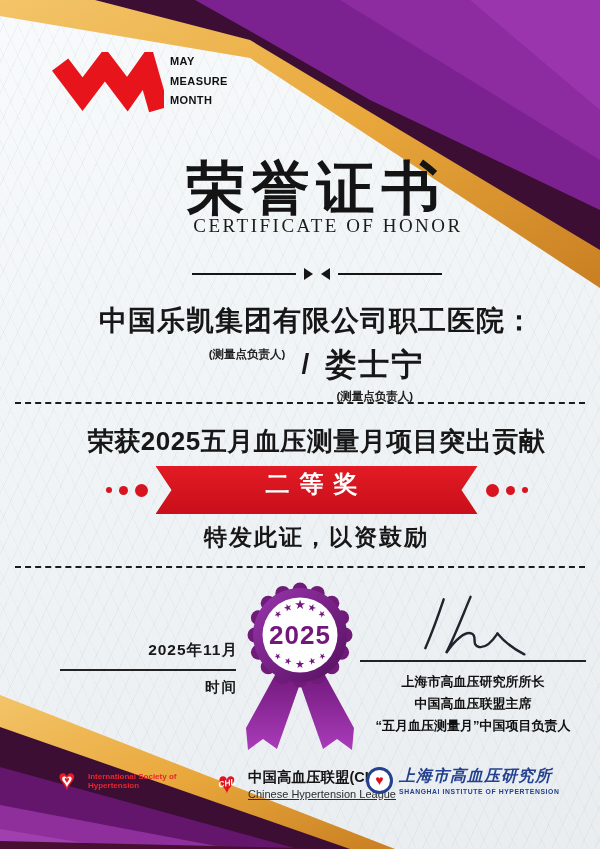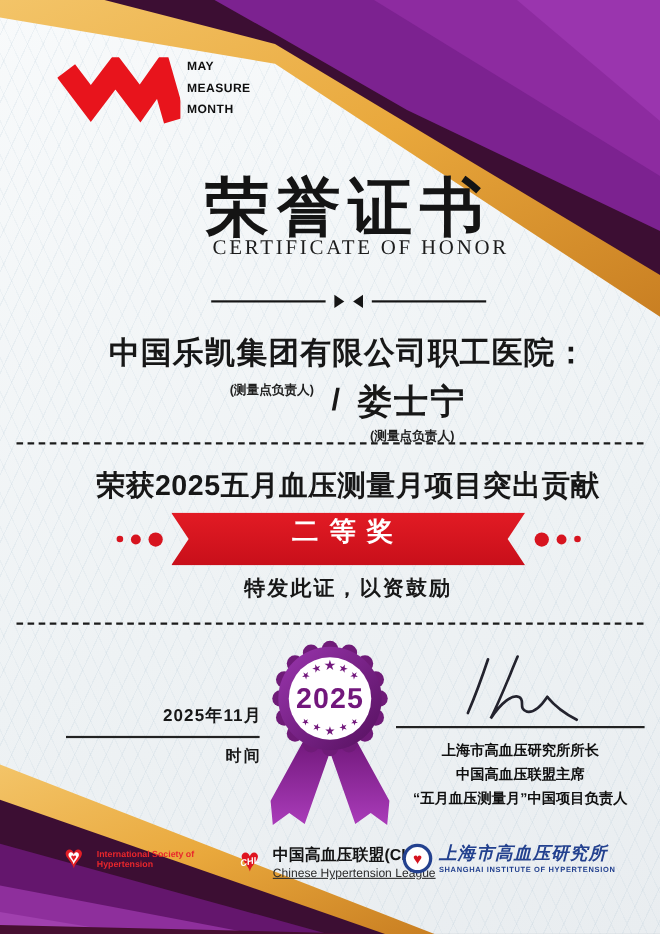--- a/index.html
+++ b/index.html
@@ -42,21 +42,21 @@
 
   .ribbon-row{top:466px;display:flex;justify-content:center;align-items:center;gap:8px;}
   .dots{display:flex;align-items:center;gap:7px;}
   .dot{border-radius:50%;background:#d7141f;}
   .d1{width:6px;height:6px;} .d2{width:9px;height:9px;} .d3{width:13px;height:13px;}
   .ribbon{
     width:322px;height:48px;line-height:36px;background:linear-gradient(#e21b24,#c80f1a);
     color:#fff;font-size:24px;font-weight:800;letter-spacing:10px;text-align:center;
     clip-path:polygon(0 0,100% 0,calc(100% - 16px) 50%,100% 100%,0 100%,16px 50%);
   }
-  .closing{top:522px;font-size:19px;font-weight:800;letter-spacing:2px;}
+  .closing{top:522px;font-size:23px;font-weight:800;letter-spacing:2px;}
 
   .badge{position:absolute;left:220px;top:580px;}
 
   .date-block{position:absolute;left:58px;top:640px;width:180px;text-align:right;}
   .date-value{font-size:15.5px;font-weight:800;letter-spacing:1px;}
   .date-line{height:0;border-top:2px solid #222;margin:8px 2px 7px;}
   .date-label{font-size:14.5px;font-weight:800;letter-spacing:2px;}
 
   .sign-block{position:absolute;left:356px;top:592px;width:234px;text-align:center;}
   .sign-svg{display:block;margin:0 auto;}

